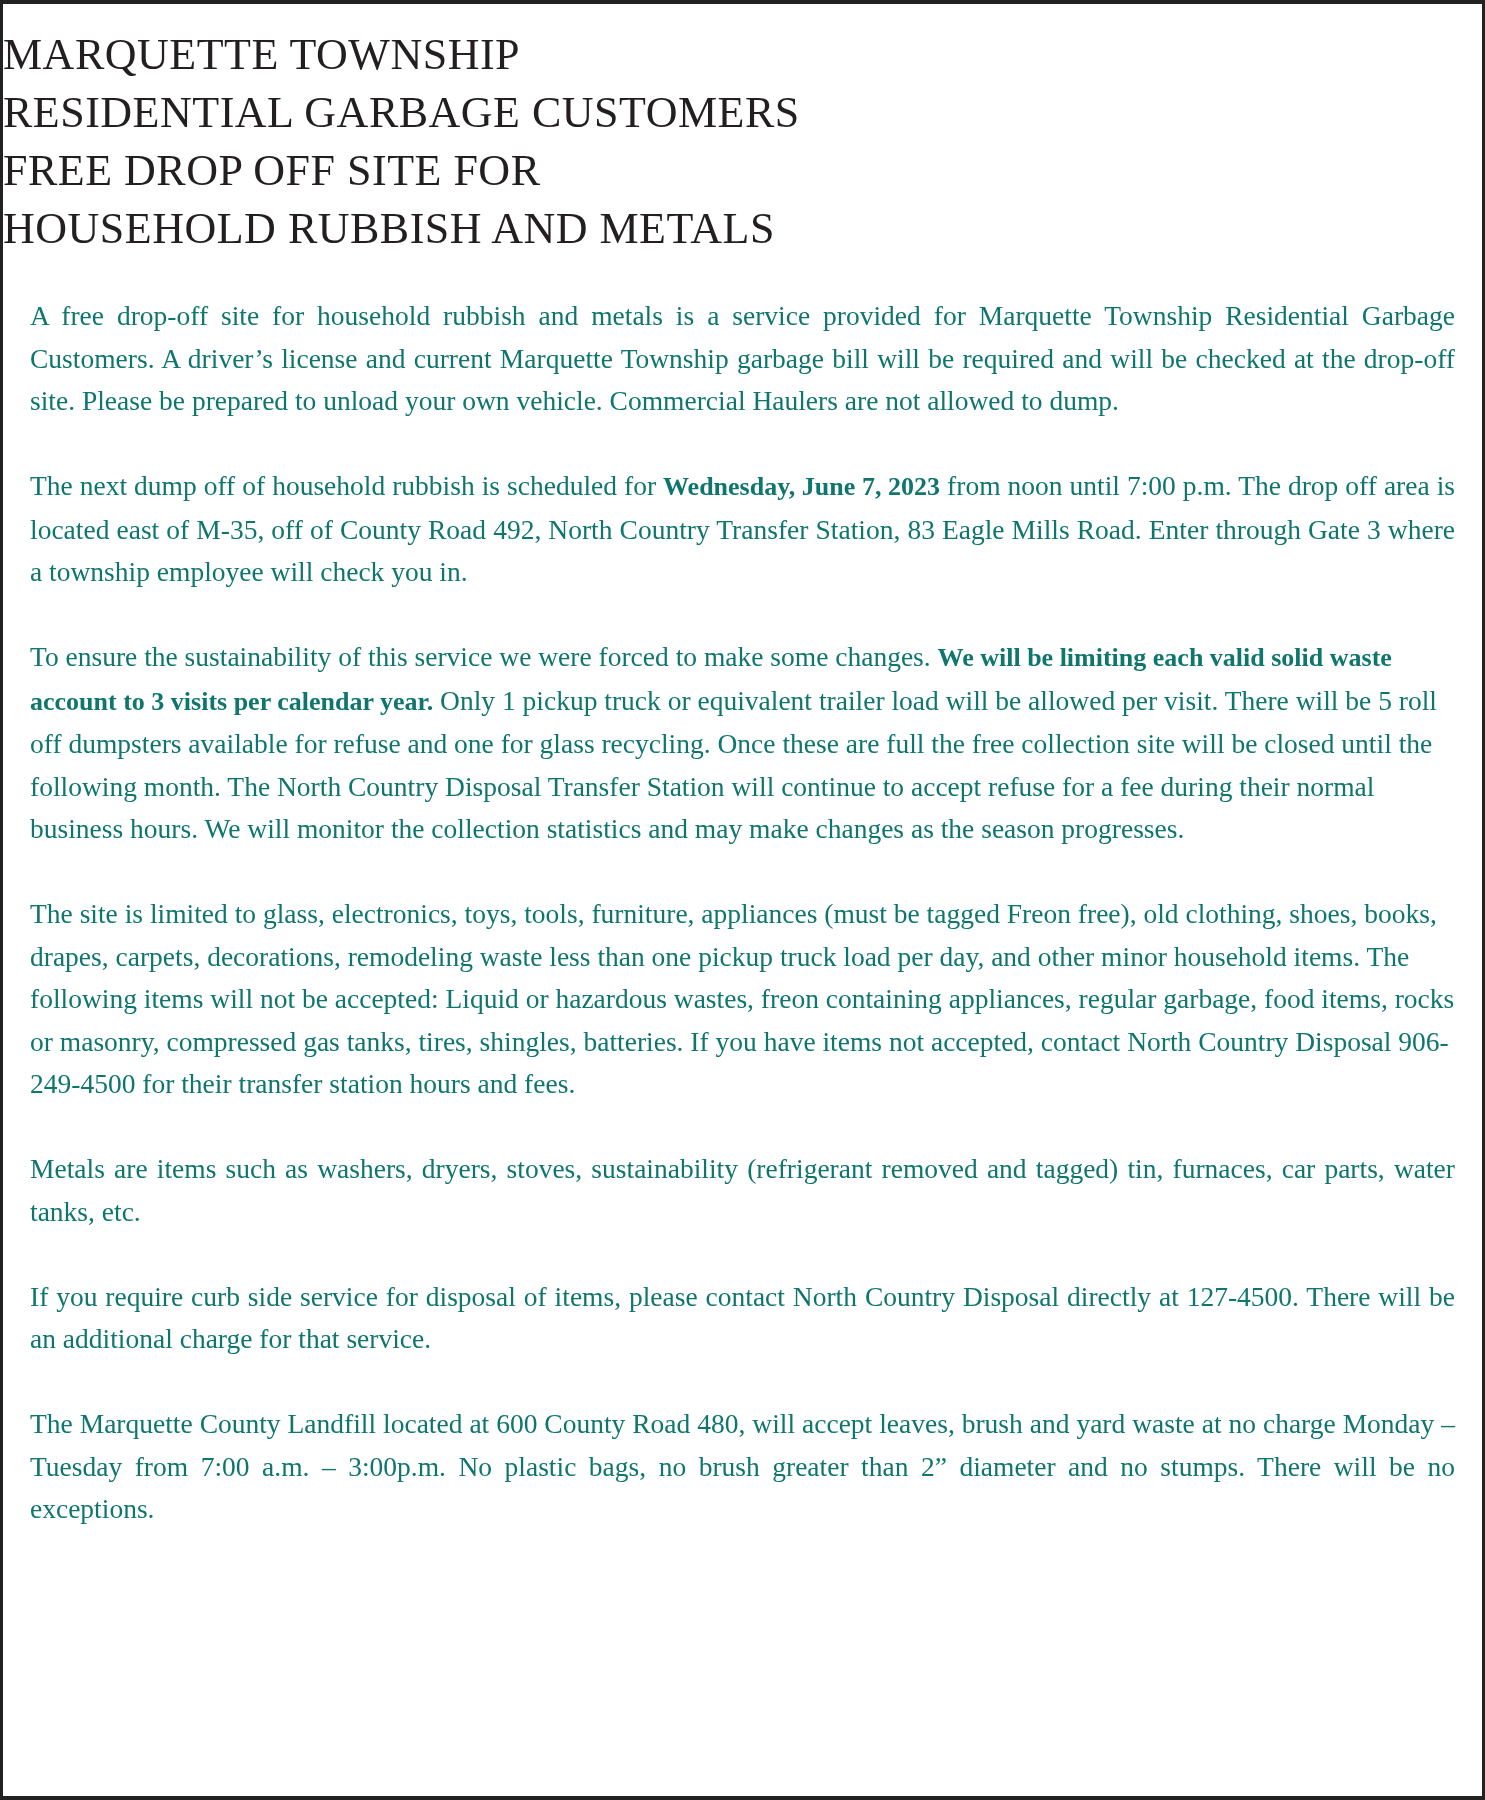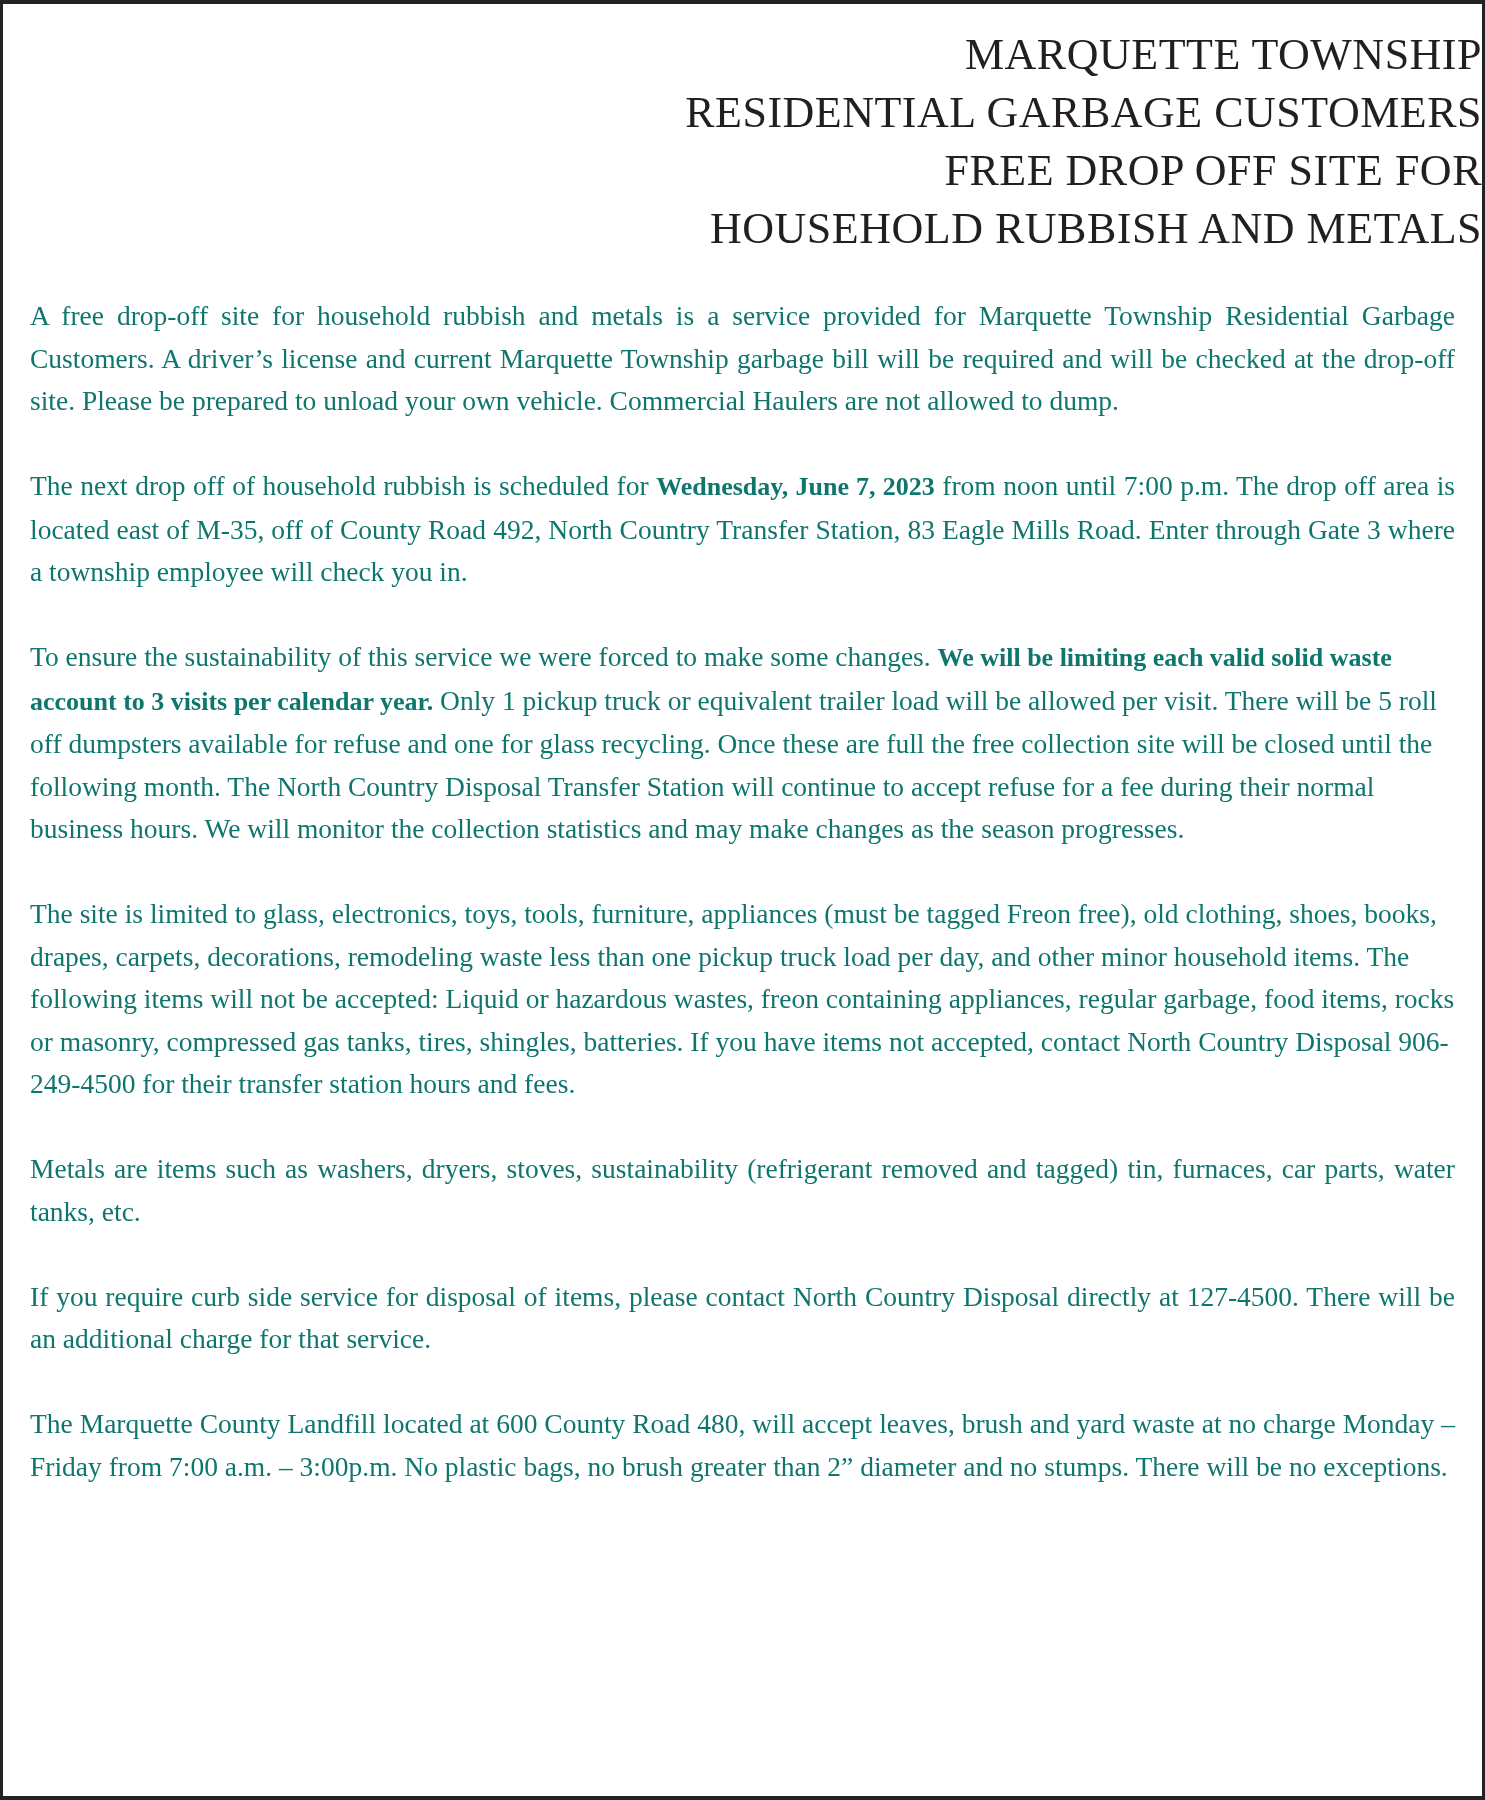--- a/index.html
+++ b/index.html
@@ -20,21 +20,21 @@
       height: 1800px;
       box-sizing: border-box;
       border: 3px solid #222222;
       border-top-width: 4px;
       border-bottom-width: 4px;
       background: #ffffff;
       color: #231f20;
       font-family: "Liberation Serif", "DejaVu Serif", serif;
     }
     .title {
-      text-align: right;
+      text-align: left;
       margin: 22px 0 0 0;
       padding: 0;
       font-weight: normal;
     }
     .title-line {
       display: block;
       font-size: 44px;
       line-height: 58px;
       letter-spacing: 0.5px;
       font-weight: normal;
@@ -73,27 +73,27 @@
     <span class="title-line">MARQUETTE TOWNSHIP</span>
     <span class="title-line">RESIDENTIAL GARBAGE CUSTOMERS</span>
     <span class="title-line">FREE DROP OFF SITE FOR</span>
     <span class="title-line">HOUSEHOLD RUBBISH AND METALS</span>
   </h1>
 
   <div class="body">
 
     <p class="para justify">A free drop-off site for household rubbish and metals is a service provided for Marquette Township Residential Garbage Customers.  A driver’s license and current Marquette Township garbage bill will be required and will be checked at the drop-off site. Please be prepared to unload your own vehicle. Commercial Haulers are not allowed to dump.</p>
 
-    <p class="para justify"><span>The next drop off of household rubbish is scheduled for </span><span class="bold">Wednesday, June 7, 2023</span><span> from noon until 7:00 p.m. The drop off area is located east of M-35, off of County Road 492, North Country Transfer Station, 83 Eagle Mills Road. Enter through Gate 3 where a township employee will check you in.</span></p>
+    <p class="para justify"><span>The next dump off of household rubbish is scheduled for </span><span class="bold">Wednesday, June 7, 2023</span><span> from noon until 7:00 p.m. The drop off area is located east of M-35, off of County Road 492, North Country Transfer Station, 83 Eagle Mills Road. Enter through Gate 3 where a township employee will check you in.</span></p>
 
     <p class="para"><span>To ensure the sustainability of this service we were forced to make some changes. </span><span class="bold">We will be limiting each valid solid waste account to 3 visits per calendar year.</span><span> Only 1 pickup truck or equivalent trailer load will be allowed per visit.  There will be 5 roll off dumpsters available for refuse and one for glass recycling. Once these are full the free collection site will be closed until the following month. The North Country Disposal Transfer Station will continue to accept refuse for a fee during their normal business hours. We will monitor the collection statistics and may make changes as the season progresses.</span></p>
 
     <p class="para"><span>The site is limited to glass, electronics, toys, tools, furniture, appliances (must be tagged Freon free), old clothing, shoes, books, drapes, carpets, decorations, remodeling waste less than one pickup truck load per day, and other minor household items. The following items will </span><span class="underline">not</span><span> be accepted:  Liquid or hazardous wastes, freon containing appliances, regular garbage, food items, rocks or masonry, compressed gas tanks, tires, shingles, batteries. If you have items not accepted, contact North Country Disposal 906-249-4500 for their transfer station hours and fees.</span></p>
 
 
     <p class="para justify">Metals are items such as washers, dryers, stoves, sustainability (refrigerant removed and tagged) tin, furnaces, car parts, water tanks, etc.</p>
 
     <p class="para justify">If you require curb side service for disposal of items, please contact North Country Disposal directly at 127-4500.  There will be an additional charge for that service.</p>
 
-    <p class="para justify">The Marquette County Landfill located at 600 County Road 480, will accept leaves, brush and yard waste at no charge Monday – Friday from 7:00 a.m. – 3:00p.m. No plastic bags, no brush greater than 2” diameter and no stumps.  There will be no exceptions.</p>
+    <p class="para justify">The Marquette County Landfill located at 600 County Road 480, will accept leaves, brush and yard waste at no charge Monday – Tuesday from 7:00 a.m. – 3:00p.m. No plastic bags, no brush greater than 2” diameter and no stumps.  There will be no exceptions.</p>
 
   </div>
 </div>
 
 </body></html>

